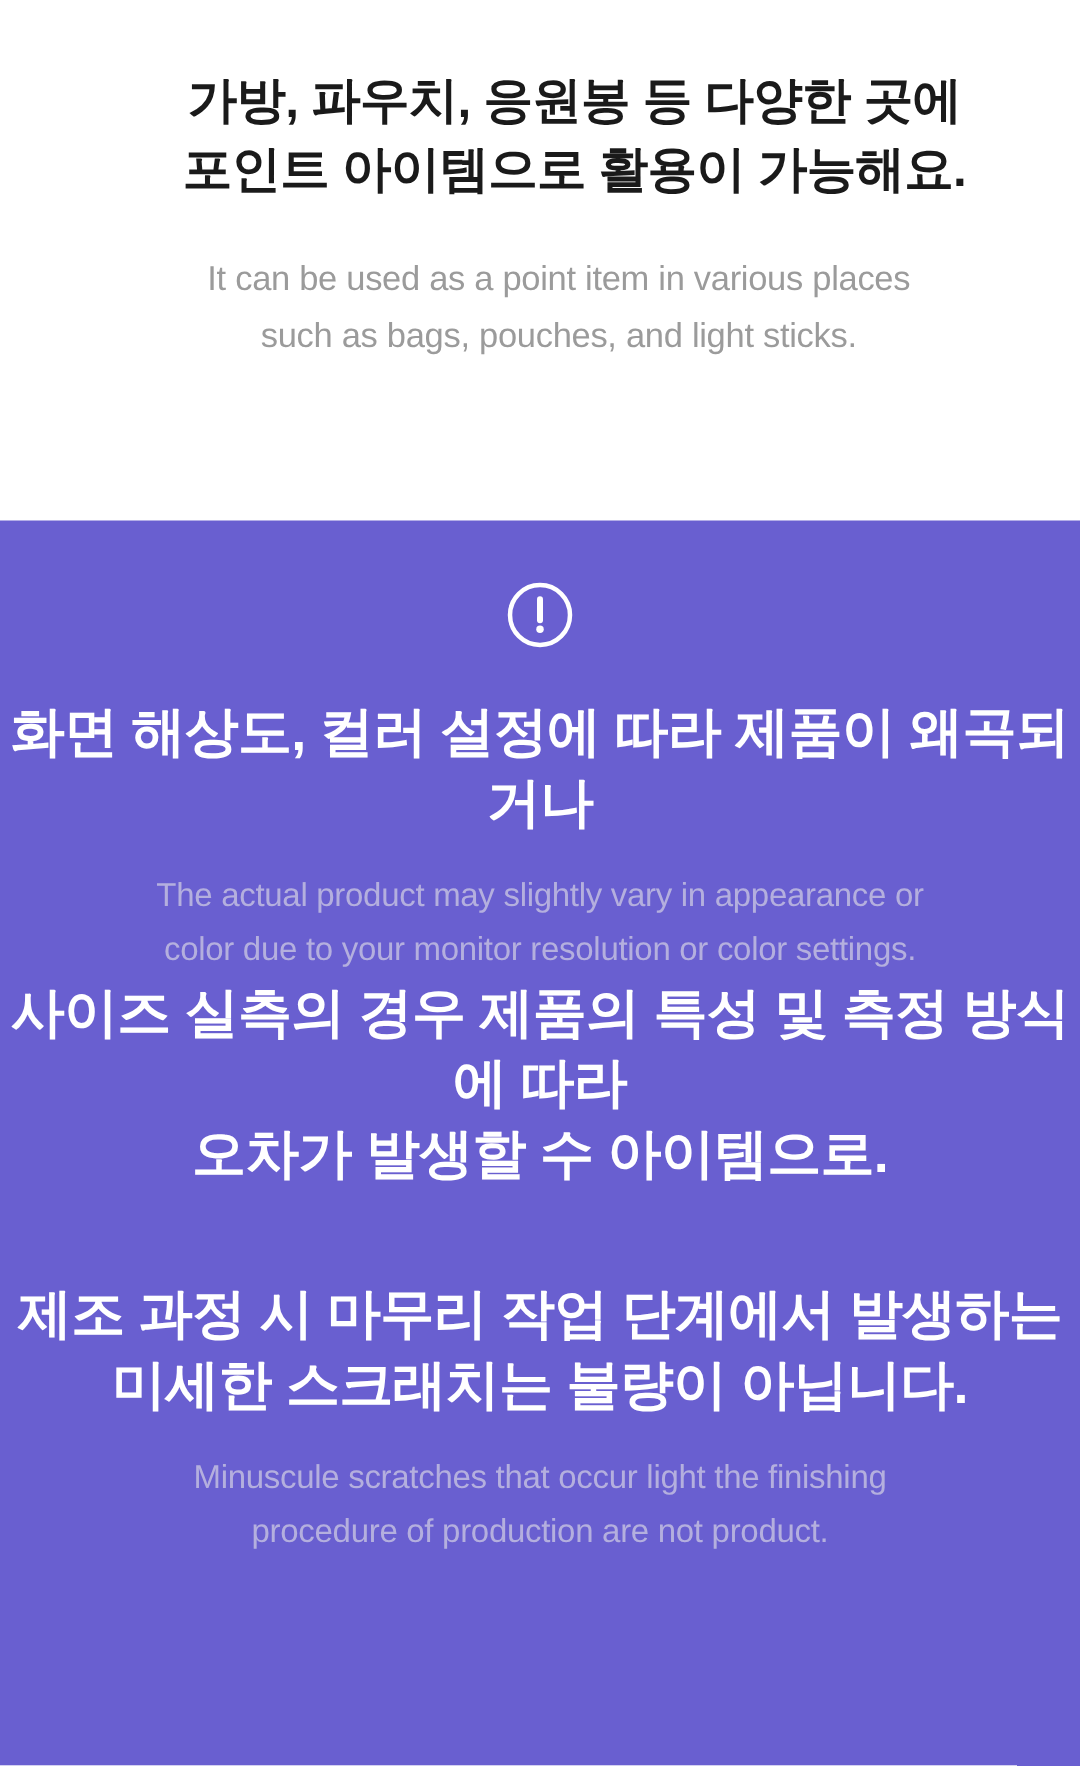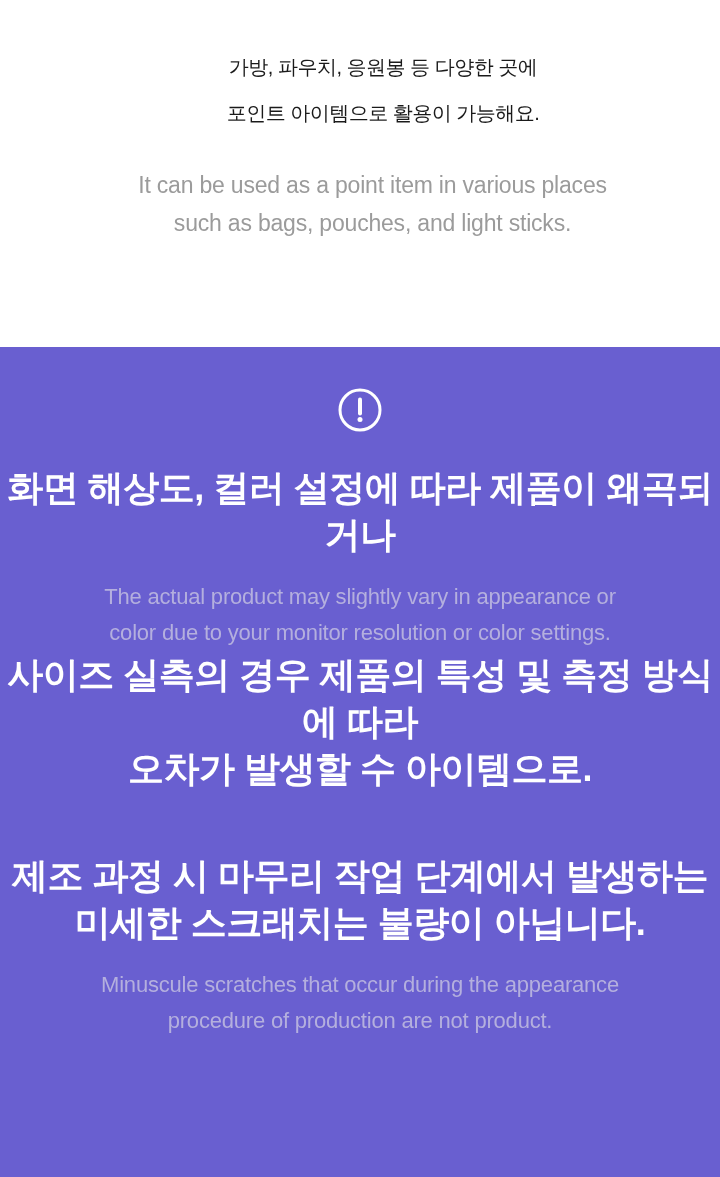--- a/index.html
+++ b/index.html
@@ -16,23 +16,23 @@
   }
 
   
   .intro {
     height: 347px;
     padding-top: 44px;
     text-align: center;
     background: #ffffff;
   }
   .intro-heading {
-    font-size: 20px;
+    font-size: 33px;
     line-height: 46px;
-    font-weight: 400;
+    font-weight: 700;
     color: var(--intro-heading-text, #1a1a1a);
     letter-spacing: -0.5px;
     padding-left: 46px;
   }
   .intro-subtext {
     margin-top: 30px;
     font-size: 23px;
     line-height: 38px;
     font-weight: 400;
     color: var(--intro-subtext, #9b9b9b);
@@ -114,19 +114,19 @@
         <span class="line">오차가 발생할 수 아이템으로.</span>
       </h3>
     </div>
 
     <div class="notice-block notice-block-3">
       <h3 class="notice-heading">
         <span class="line">제조 과정 시 마무리 작업 단계에서 발생하는</span>
         <span class="line">미세한 스크래치는 불량이 아닙니다.</span>
       </h3>
       <p class="notice-body">
-        <span class="line">Minuscule scratches that occur during the appearance</span>
+        <span class="line">Minuscule scratches that occur light the finishing</span>
         <span class="line">procedure of production are not product.</span>
       </p>
     </div>
 
   </section>
 </div>
 
 </body></html>

